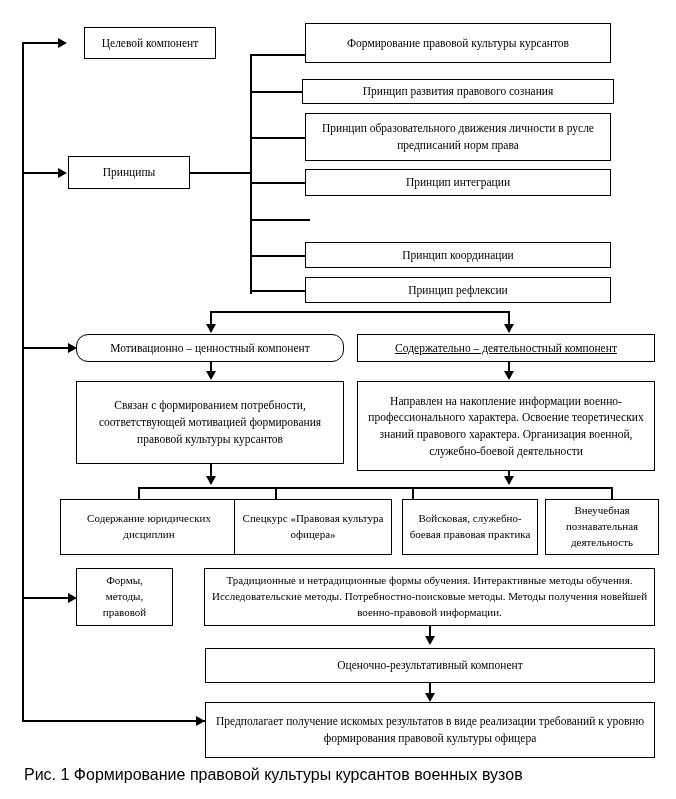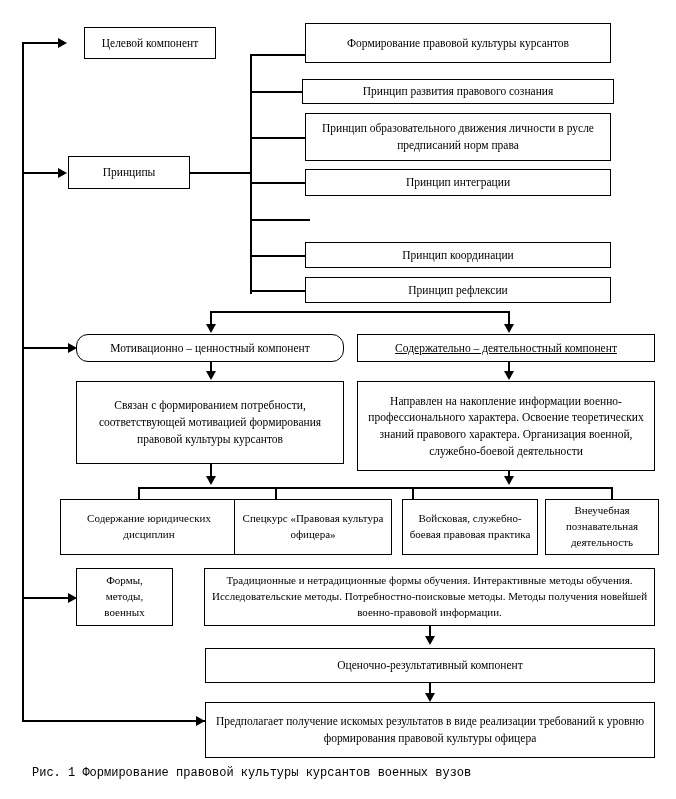--- a/index.html
+++ b/index.html
@@ -51,24 +51,24 @@
   .arrow-d {
     position: absolute;
     width: 0; height: 0;
     border-left: 5px solid transparent;
     border-right: 5px solid transparent;
     border-top: 9px solid #000000;
     z-index: 2;
   }
   .caption {
     position: absolute;
-    left: 32px;
+    left: 24px;
     top: 766px;
-    font-family: Liberation Mono, monospace;
-    font-size: 12px;
+    font-family: Liberation Sans, sans-serif;
+    font-size: 16px;
     color: #000000;
     white-space: nowrap;
   }
 </style>
 </head>
 <body>
 
 <div id="canvas">
 
   <div class="line vline" style="left:22px; top:42px; height:679px;"></div>
@@ -143,21 +143,21 @@
   <div class="line vline" style="left:412px; top:487px; height:14px;"></div>
   <div class="line vline" style="left:611px; top:487px; height:14px;"></div>
 
   <div class="box small" style="left:60px; top:499px; width:178px; height:56px;">Содержание юридических дисциплин</div>
   <div class="box small" style="left:234px; top:499px; width:158px; height:56px;">Спецкурс «Правовая культура офицера»</div>
   <div class="box small" style="left:402px; top:499px; width:136px; height:56px;">Войсковая, служебно-боевая правовая практика</div>
   <div class="box small" style="left:545px; top:499px; width:114px; height:56px;">Внеучебная познавательная деятельность</div>
 
   <div class="box small" style="left:76px; top:568px; width:97px; height:58px;">Формы,
 методы,
-военных</div>
+правовой</div>
 
   <div class="box small" style="left:204px; top:568px; width:451px; height:58px;">Традиционные и нетрадиционные формы обучения. Интерактивные методы обучения. Исследовательские методы. Потребностно-поисковые методы. Методы получения новейшей военно-правовой информации.</div>
 
   <div class="line vline" style="left:429px; top:626px; height:12px;"></div>
   <div class="arrow-d" style="left:425px; top:636px;"></div>
 
   <div class="box" style="left:205px; top:648px; width:450px; height:35px;">Оценочно-результативный компонент</div>
 
   <div class="line vline" style="left:429px; top:683px; height:12px;"></div>
   <div class="arrow-d" style="left:425px; top:693px;"></div>

